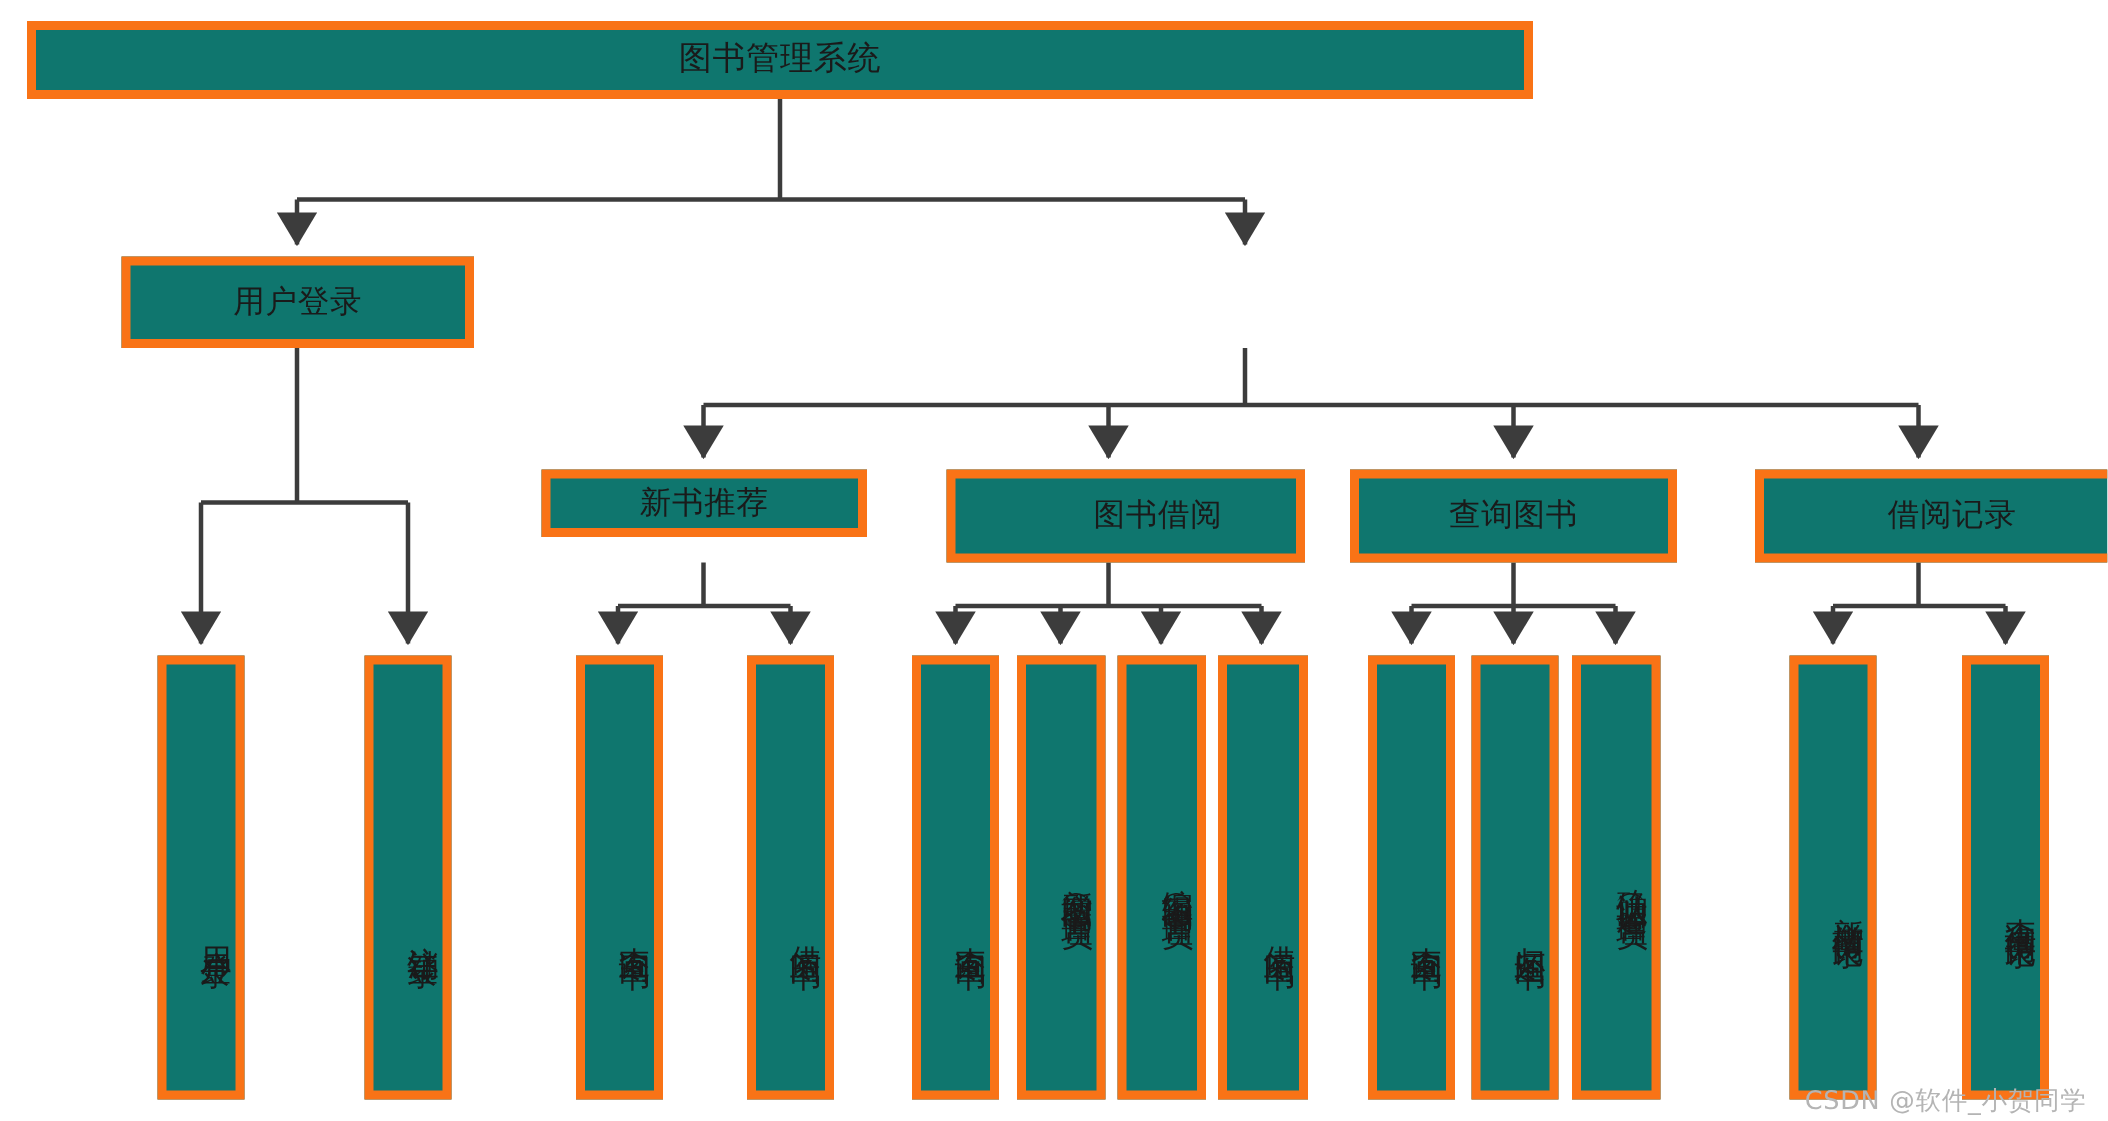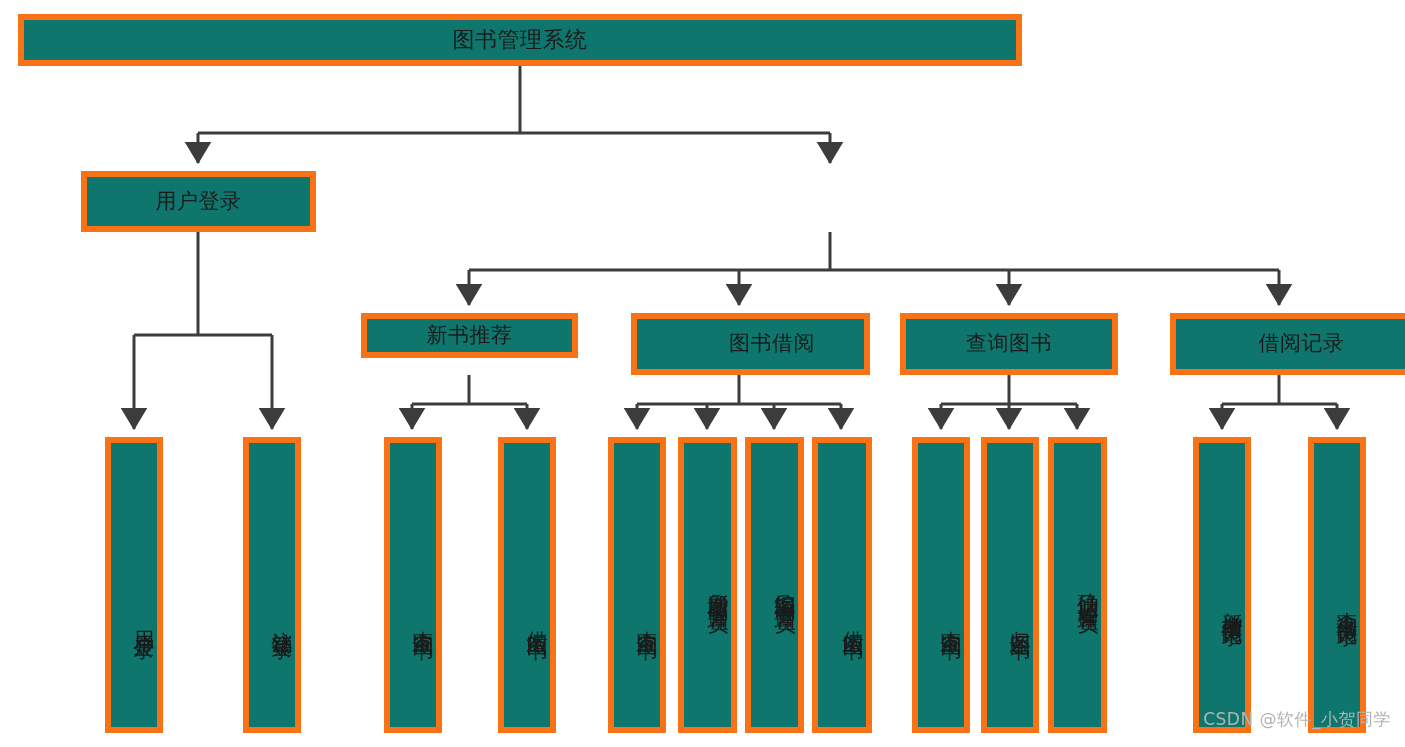--- a/index.html
+++ b/index.html
@@ -55,21 +55,21 @@
     justify-content: center;
     padding-top: 6px;
     text-align: center;
   }
   .node-v > span {
     display: block;
   }
   .watermark {
     position: absolute;
     right: 14px;
-    bottom: 16px;
+    bottom: 2px;
     font-size: 17px;
     color: #b4b4b4;
     white-space: nowrap;
     letter-spacing: 0.5px;
   }
 </style>
 </head>
 <body>
 
 <div id="diagram-root">

